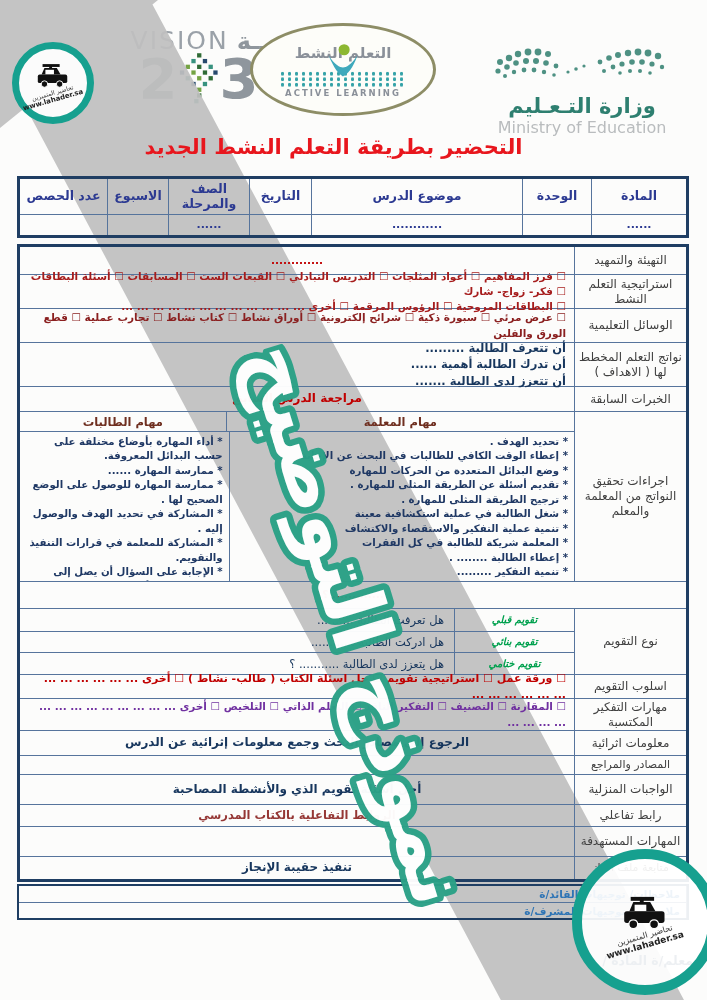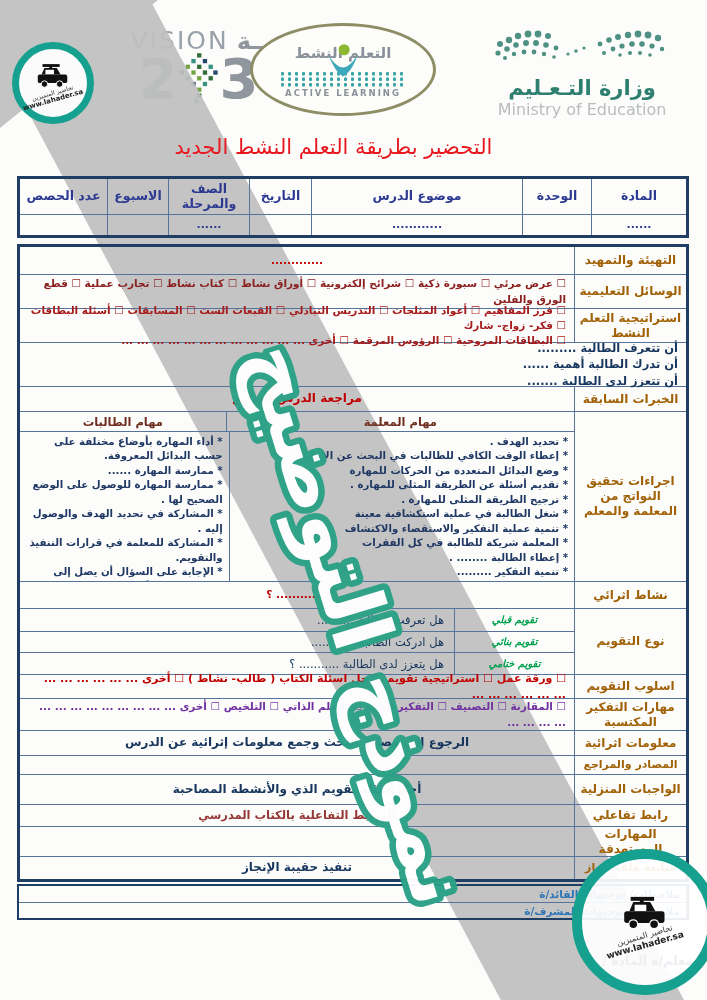--- a/index.html
+++ b/index.html
@@ -28,45 +28,45 @@
   .vision .l2{display:flex;align-items:center;justify-content:center;direction:ltr;margin-top:-4px;}
   .vision .num{font-size:56px;font-weight:bold;color:#8f969d;line-height:1;}
   .oval{position:absolute;left:250px;top:23px;width:186px;height:93px;border:3px solid #8d8d66;
         border-radius:50%;background:#fdfdf9;display:flex;flex-direction:column;align-items:center;
         justify-content:center;overflow:hidden;}
   .oval .ar{font-size:15px;font-weight:bold;color:#8a9099;margin-top:2px;}
   .oval .dots{width:128px;height:16px;margin:1px 0;
         background-image:radial-gradient(circle,#35a3a8 1.6px,transparent 1.9px);background-size:7px 5.5px;}
   .oval .person{margin:-20px 0 -16px 0;position:relative;z-index:1;}
   .oval .en{font-size:8.5px;letter-spacing:2px;color:#8a9099;font-weight:bold;direction:ltr;}
-  .ministry{position:absolute;left:462px;top:26px;width:240px;}
+  .ministry{position:absolute;left:462px;top:44px;width:240px;}
   .ministry .ar{font-size:21px;font-weight:bold;color:#2e7f70;text-align:center;margin-top:2px;}
   .ministry .en{font-size:16px;color:#b9bcbe;text-align:center;direction:ltr;}
 
   
   .title{position:absolute;top:135px;left:0;right:40px;text-align:center;font-size:21px;
-         font-weight:normal;color:#e8161d;}
+         font-weight:bold;color:#e8161d;}
 
   
   .info{position:absolute;top:176px;left:17px;width:672px;border:3px solid #1f3e63;background:transparent;
         display:grid;grid-template-columns:95px 69px 211px 62px 81px 61px 1fr;direction:rtl;}
   .info .c{border-bottom:1px solid #56749c;display:flex;align-items:center;justify-content:center;
            border-inline-end:1px solid #56749c;height:36px;text-align:center;
            font-weight:bold;color:#2c3a92;font-size:12.5px;line-height:1.15;padding:1px;}
   .info .c:nth-child(7n){border-inline-end:none;}
   .info .v{height:20px;border-bottom:none;font-size:11px;}
   .red{color:#c00000;} .grn{color:#00a14e;} .nav{color:#17365d;} .pur{color:#7030a0;}
   .mar{color:#8b2020;} .mar2{color:#a61c1c;} .mar3{color:#953735;}
 
   
   .main{position:absolute;top:244px;left:17px;width:672px;border:3px solid #1f3e63;}
   .mrow{display:flex;border-top:1px solid #56749c;}
   .mrow:first-child{border-top:none;}
   .mlabel{width:112px;border-inline-end:1px solid #56749c;display:flex;align-items:center;
-          justify-content:center;text-align:center;color:#a16207;font-weight:bold;font-size:12px;
+          justify-content:center;text-align:center;color:#404040;font-weight:normal;font-size:12px;
           line-height:1.25;padding:1px 3px;}
   .mcontent{flex:1;display:flex;align-items:center;font-weight:bold;font-size:10.5px;
             padding:1px 8px;line-height:1.45;white-space:pre-line;}
   .ctr{justify-content:center;text-align:center;}
   .h27{height:27px}.h34{height:34px}.h44{height:44px}.h25{height:25px}.h170{height:170px}
   .h66{height:66px}.h24{height:24px}.h32{height:32px}.h19{height:19px}.h30{height:30px}
   .h22{height:22px}.h23{height:23px}
   .proc{flex:1;display:flex;flex-direction:column;padding:0;}
   .proc-h{display:flex;height:20px;border-bottom:1px solid #56749c;}
   .proc-h div{display:flex;align-items:center;justify-content:center;font-size:11.5px;
@@ -221,31 +221,32 @@
     </div>
 
     <div class="main">
 
       <div class="mrow h27">
         <div class="mlabel">التهيئة والتمهيد</div>
         <div class="mcontent ctr red">.............</div>
       </div>
 
       <div class="mrow h34">
-        <div class="mlabel">الوسائل التعليمية</div>
-        <div class="mcontent mar">☐ عرض مرئي   ☐ سبورة ذكية   ☐ شرائح إلكترونية   ☐ أوراق نشاط  ☐ كتاب نشاط  ☐ تجارب عملية  ☐ قطع الورق والفلين</div>
-      </div>
-
-      <div class="mrow h34">
         <div class="mlabel">استراتيجية التعلم النشط</div>
         <div class="mcontent mar2">☐ فرز المفاهيم  ☐ أعواد المثلجات   ☐ التدريس التبادلي  ☐ القبعات الست   ☐ المسابقات   ☐ أسئلة البطاقات  ☐ فكر- زواج- شارك
 ☐ البطاقات المروحية   ☐ الرؤوس المرقمة   ☐ أخرى ... ... ... ... ... ... ... ... ... ... ... ...</div>
       </div>
 
+      <div class="mrow h34">
+        <div class="mlabel">الوسائل التعليمية</div>
+        <div class="mcontent mar">☐ عرض مرئي   ☐ سبورة ذكية   ☐ شرائح إلكترونية   ☐ أوراق نشاط  ☐ كتاب نشاط  ☐ تجارب عملية  ☐ قطع الورق والفلين</div>
+      </div>
+
       <div class="mrow h44">
+        <div class="mlabel">نواتج التعلم المخطط لها ( الاهداف )</div>
         <div class="mcontent nav" style="font-size:11.5px">أن تتعرف الطالبة .........
 أن تدرك الطالبة أهمية ......
 أن تتعزز لدى الطالبة  .......</div>
       </div>
 
       <div class="mrow h25">
         <div class="mlabel">الخبرات السابقة</div>
         <div class="mcontent ctr red" style="font-size:12px">مراجعة الدرس السابق</div>
       </div>
 
@@ -271,21 +272,20 @@
 * ممارسة المهارة ......
 * ممارسة المهارة للوصول على الوضع الصحيح لها .
 * المشاركة في تحديد الهدف والوصول إليه .
 * المشاركة للمعلمة في قرارات التنفيذ والتقويم.
 * الإجابة على السؤال أن يصل إلى الموضوع الذي أختارته المعلمة .</div>
           </div>
         </div>
       </div>
 
       <div class="mrow h27">
-        <div class="mlabel">نشاط اثرائي</div>
         <div class="mcontent ctr red">............. ؟</div>
       </div>
 
       <div class="mrow h66">
         <div class="mlabel">نوع التقويم</div>
         <div class="evwrap">
           <div class="ev">
             <div class="ev-type">تقويم قبلي</div>
             <div class="ev-q">هل تعرفت الطالبة ..........</div>
           </div>

